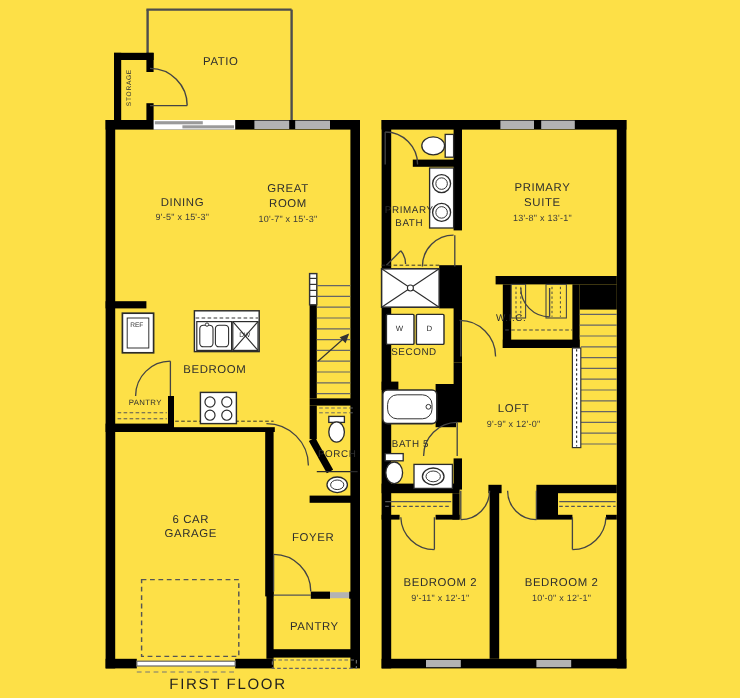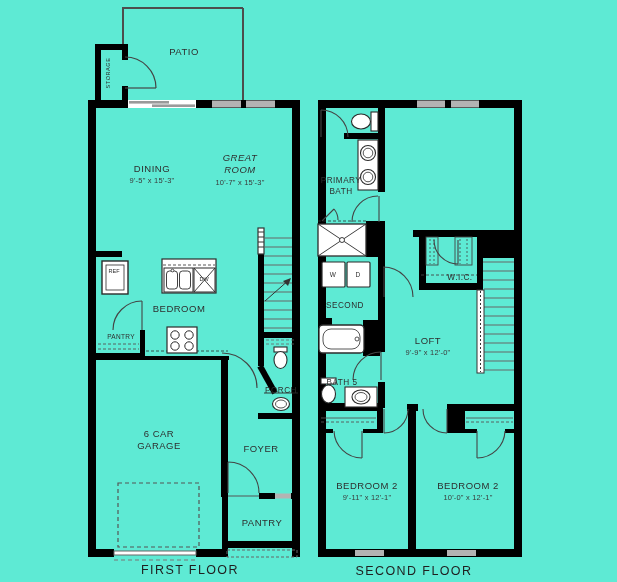--- a/index.html
+++ b/index.html
@@ -1,28 +1,28 @@
 <!DOCTYPE html>
 <html><head>
 <meta charset="utf-8">
 <style>
   html,body{margin:0;padding:0;background:#fff;}
-  #plan{position:relative;width:617px;height:582px;background:#5eead4;overflow:hidden;
+  #plan{position:relative;width:617px;height:582px;background:#fde047;overflow:hidden;
         font-family:"Liberation Sans",sans-serif;}
   #plan svg{position:absolute;left:0;top:0;}
   .lbl{position:absolute;transform:translate(-50%,-50%);color:#2e2e2e;text-align:center;
        white-space:nowrap;letter-spacing:.5px;line-height:1.3;}
   .name{font-size:9.5px;}
   .dims{font-size:7.5px;letter-spacing:.2px;margin-top:1px;color:#3a3a3a;}
-  .med{font-size:8.2px;margin-top:12px;}
+  .med{font-size:8.2px;}
   .small{font-size:6.5px;letter-spacing:.3px;}
   .tiny{font-size:5.5px;letter-spacing:0;}
   .title{font-size:12.5px;letter-spacing:1.4px;color:#1f1f1f;text-align:right;}
   .rot{transform:translate(-50%,-50%) rotate(-90deg);font-size:5.5px;letter-spacing:.6px;}
-  .w50{width:50px;white-space:normal;font-style:italic;}
+  .w50{width:50px;white-space:normal;}
   .w52{width:52px;white-space:normal;}
   .w56{width:56px;white-space:normal;}
   .w48{width:48px;white-space:normal;}
 </style>
 </head>
 <body>
 
 <div id="plan">
 
 <svg width="617" height="582" viewBox="0 0 617 582">
@@ -364,22 +364,26 @@
 </div>
 
 <div class="lbl name" style="left:261px;top:449px">FOYER</div>
 <div class="lbl name" style="left:262px;top:523px">PANTRY</div>
 <div class="lbl title" style="left:190px;top:570px">FIRST FLOOR</div>
 
 <div class="lbl" style="left:341px;top:181px">
   <div class="med w52">PRIMARY BATH</div>
 </div>
 
-
-<div class="lbl med" style="left:460px;top:266px">W.I.C.</div>
+<div class="lbl" style="left:452px;top:169px">
+  <div class="name w56">PRIMARY SUITE</div>
+  <div class="dims">13'-8" x 13'-1"</div>
+</div>
+
+<div class="lbl med" style="left:426px;top:266px">W.I.C.</div>
 <div class="lbl small" style="left:333px;top:275px">W</div>
 <div class="lbl small" style="left:358px;top:275px">D</div>
 <div class="lbl med" style="left:345px;top:294px">SECOND</div>
 
 <div class="lbl" style="left:428px;top:347px">
   <div class="name">LOFT</div>
   <div class="dims">9'-9" x 12'-0"</div>
 </div>
 
 <div class="lbl med" style="left:342px;top:371px">BATH 5</div>
@@ -387,15 +391,14 @@
 <div class="lbl" style="left:367px;top:492px">
   <div class="name">BEDROOM 2</div>
   <div class="dims">9'-11" x 12'-1"</div>
 </div>
 
 <div class="lbl" style="left:468px;top:492px">
   <div class="name">BEDROOM 2</div>
   <div class="dims">10'-0" x 12'-1"</div>
 </div>
 
-<div class="lbl title" style="left:414px;top:571px">SECOND FLOOR</div>
 
 </div>
 
 </body></html>

